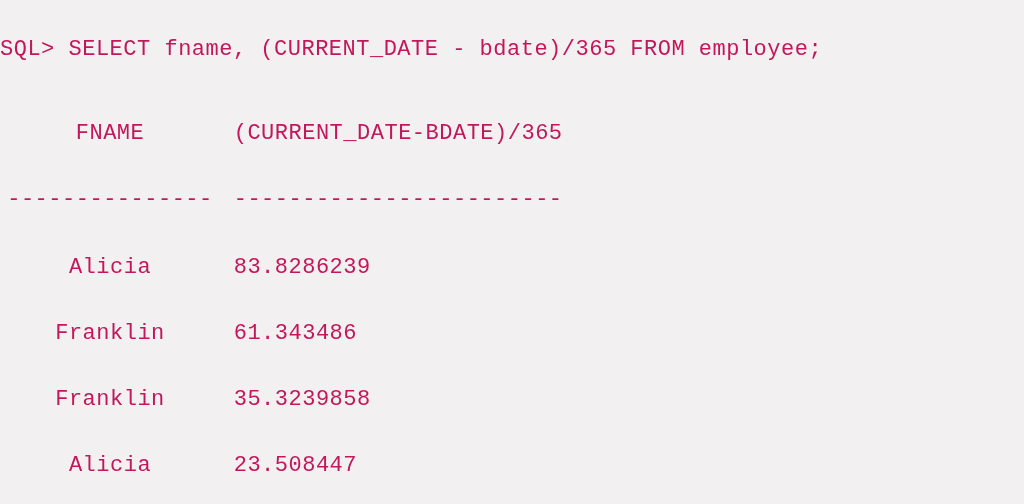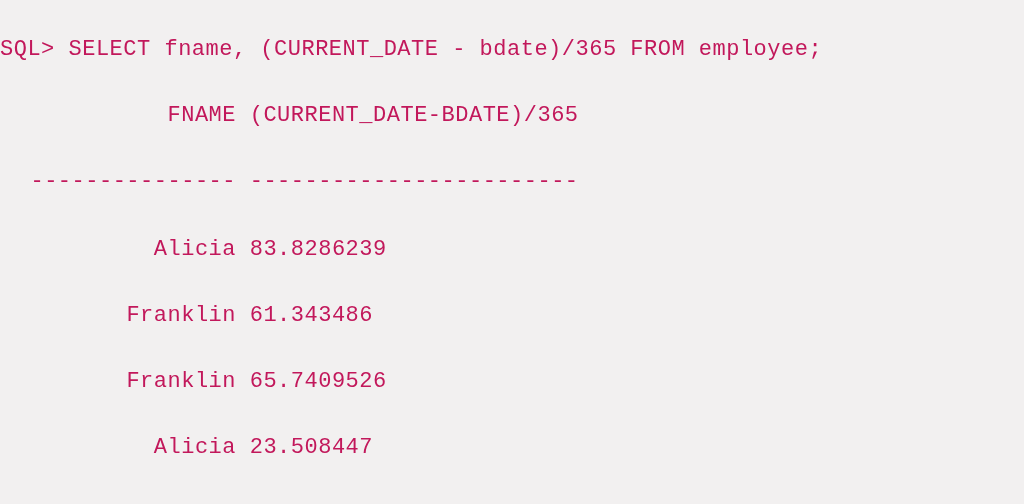--- a/index.html
+++ b/index.html
@@ -12,51 +12,51 @@
       width: 1024px;
       height: 504px;
       overflow: hidden;
       line-height: 1.5;
     }
     .terminal {
       white-space: pre;
       letter-spacing: 0.5px;
     }
     .prompt-line {
+      margin-bottom: 18px;
     }
     .header-line {
       margin-top: 0;
     }
     .divider-line {
       margin-bottom: 2px;
     }
     .row {
       display: block;
     }
     .col1 {
       display: inline-block;
       width: 220px;
-      text-align: right;
-      padding-left: 16px;
+      text-align: center;
     }
     .col2 {
       display: inline-block;
       width: 320px;
       text-align: left;
     }
   </style>
 </head>
 <body>
 
 <div class="terminal">
 <div class="prompt-line"><span>SQL&gt;</span> <span>SELECT fname, (CURRENT_DATE - bdate)/365 FROM employee;</span></div>
 <div class="header-line row"><span class="col1">FNAME</span> <span class="col2">(CURRENT_DATE-BDATE)/365</span></div>
 <div class="divider-line row"><span class="col1">---------------</span> <span class="col2">------------------------</span></div>
 <div class="row"><span class="col1">Alicia</span> <span class="col2">83.8286239</span></div>
 <div class="row"><span class="col1">Franklin</span> <span class="col2">61.343486</span></div>
-<div class="row"><span class="col1">Franklin</span> <span class="col2">65.7409526</span></div>
+<div class="row"><span class="col1">Franklin</span> <span class="col2">35.3239858</span></div>
 <div class="row"><span class="col1">Alicia</span> <span class="col2">23.508447</span></div>
 
 
 
 
 
 </div>
 
 </body></html>

